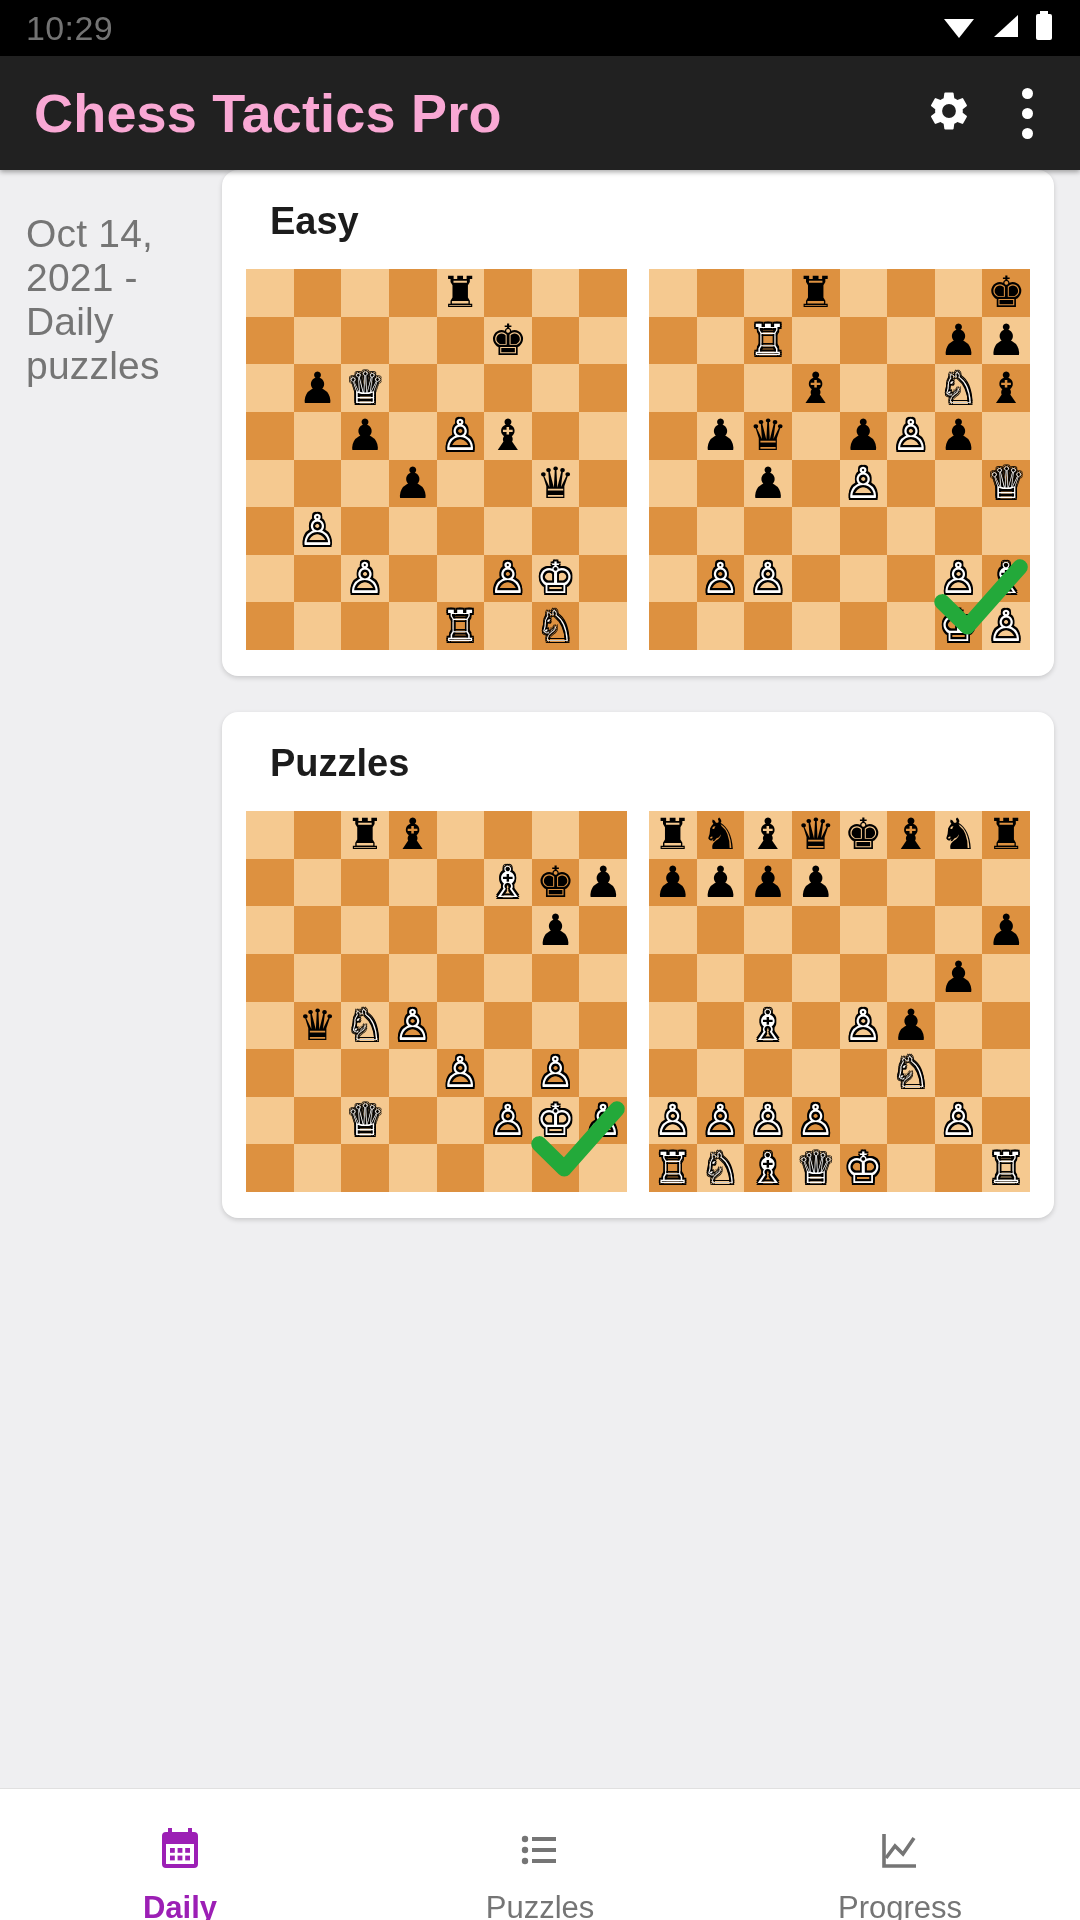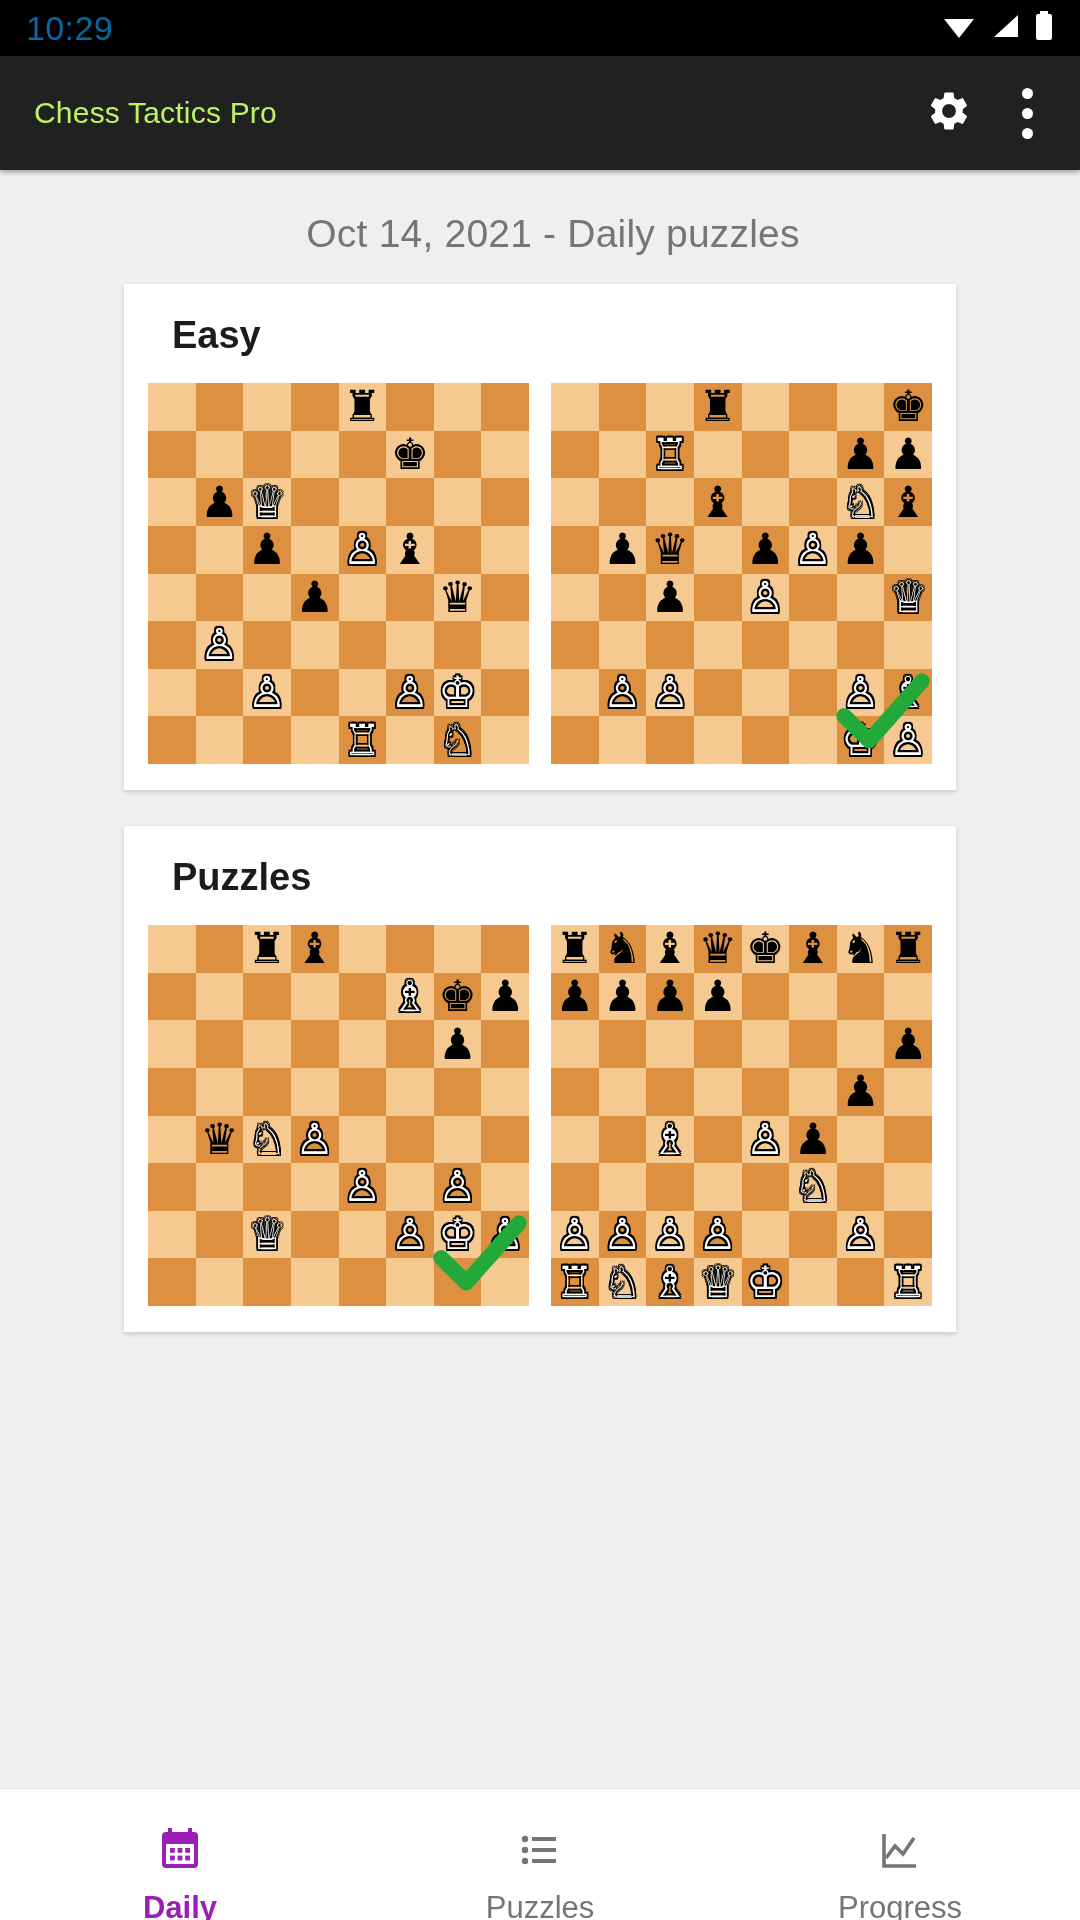--- a/index.html
+++ b/index.html
@@ -5,55 +5,55 @@
   * { margin:0; padding:0; box-sizing:border-box; }
   html, body {
     width:1080px; height:1920px;
     background:#efeff1;
     font-family:"Liberation Sans", sans-serif;
     overflow:hidden;
   }
 
   
   .status-bar{
-    height:56px; background:#000; color:#0369a1;
+    height:56px; background:#000; color:#737373;
     display:flex; align-items:center; justify-content:space-between;
     padding:0 26px;
   }
   .status-time{ font-size:34px; font-weight:400; letter-spacing:.4px; }
   .status-icons{ display:flex; align-items:center; gap:14px; }
 
   
   .app-bar{
     height:114px; background:#212121;
     display:flex; align-items:center; padding:0 34px;
     box-shadow:0 2px 5px rgba(0,0,0,.35);
     position:relative; z-index:5;
   }
   .app-title{
-    color:#bef264; font-size:30px; font-weight:400; letter-spacing:.2px; flex:1;
+    color:#f9a8d4; font-size:54px; font-weight:700; letter-spacing:.2px; flex:1;
   }
   .appbar-actions{ display:flex; align-items:center; gap:42px; padding-right:6px; }
   .gear-btn, .overflow-btn{ display:flex; align-items:center; justify-content:center; }
   .overflow-btn{ width:26px; flex-direction:column; gap:9px; }
   .dot{ width:11px; height:11px; border-radius:50%; background:#fff; }
 
   
   .content{
     height:1618px; background:#efeff1; overflow:hidden;
-    display:flex; flex-direction:column;align-items:center;
+    display:flex; flex-direction:row;
   }
   .date-header{
     color:#757575; font-size:39px; font-weight:400;
     padding:42px 0 28px 26px; letter-spacing:.2px;
   }
 
   .card{
     background:#fff; margin:0 26px 36px 26px;
-    border-radius:0; box-shadow:0 2px 5px rgba(0,0,0,.16);
+    border-radius:16px; box-shadow:0 2px 5px rgba(0,0,0,.16);
     padding:30px 24px 26px 24px;
   }
   .card-title{
     font-size:38px; font-weight:700; color:#1c1c1c;
     margin:0 0 26px 24px;
   }
   .boards-row{ display:flex; gap:22px; }
   .board-wrap{ position:relative; width:381px; height:381px; }
 
   .board{

